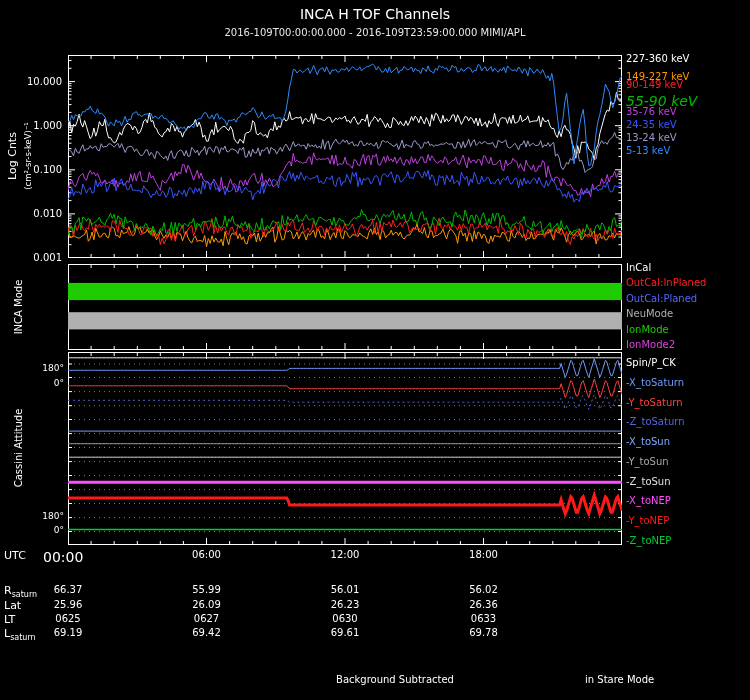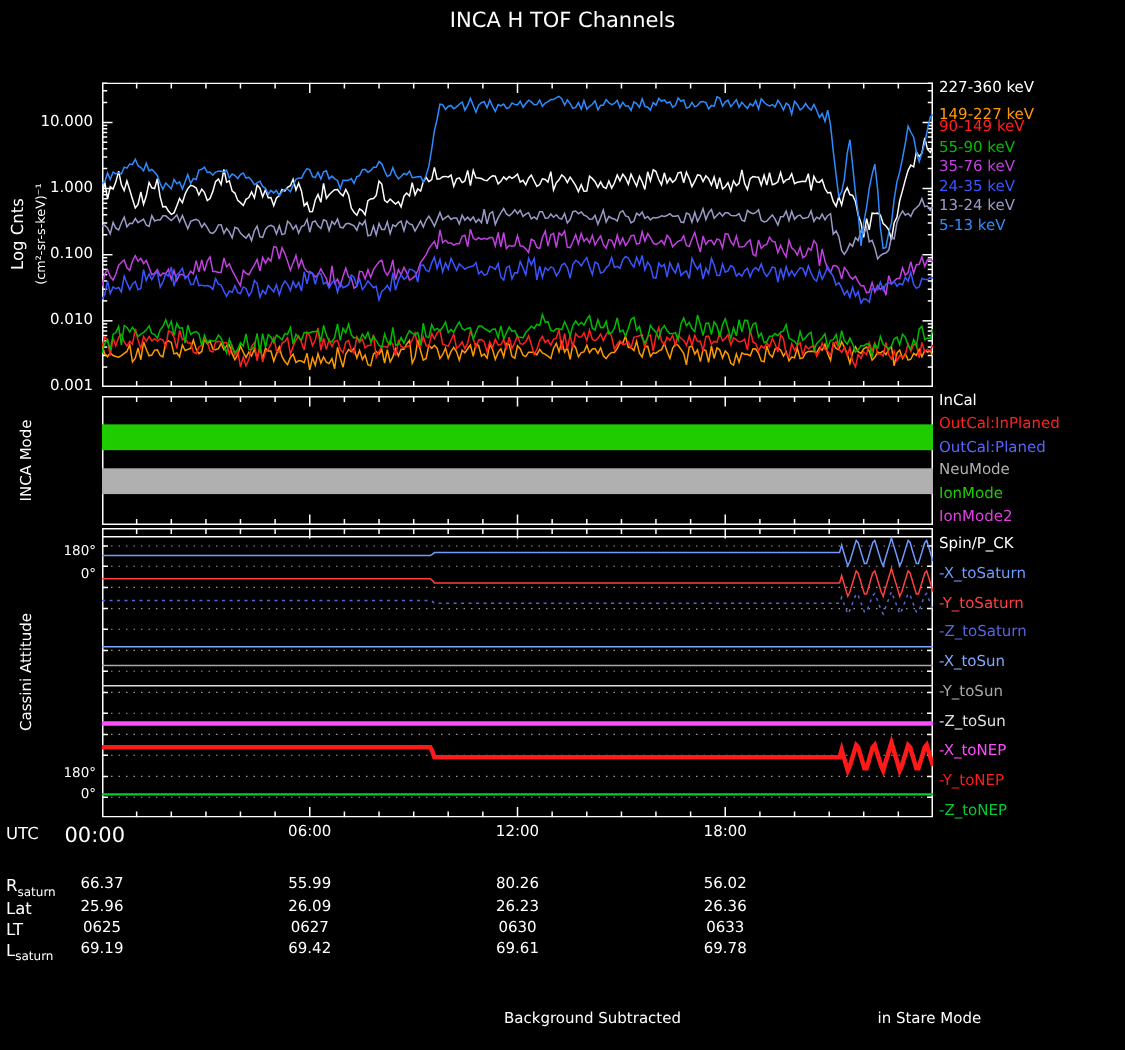--- a/index.html
+++ b/index.html
@@ -14,20 +14,21 @@
   .ylab-units{font-size:8.5px;}
   .footer{font-size:10px;color:#fff;padding-left:20px;}
   svg{display:block;}
 </style>
 </head>
 <body>
 
 <div class="stage">
 
   <div class="abs title t">INCA H TOF Channels</div>
+  <div class="abs subtitle t">2016-109T00:00:00.000 - 2016-109T23:59:00.000 MIMI/APL</div>
 
   <div class="abs ylab ylab-main t" style="left:12px;top:156px;">Log Cnts</div>
   <div class="abs ylab ylab-units t" style="left:28px;top:156px;">(cm²-sr-s-keV)⁻¹</div>
   <div class="abs ylab t" style="left:18px;top:307px;">INCA Mode</div>
   <div class="abs ylab t" style="left:18px;top:448px;">Cassini Attitude</div>
 
   <svg id="svg-tof" class="abs" style="left:68px;top:55px;" width="554" height="203">
       <rect x="0.5" y="0.5" width="553" height="202" fill="none" stroke="#fff" stroke-width="1"></rect>
       <line x1="23.1" y1="0" x2="23.1" y2="4" stroke="#fff"></line>
       <line x1="23.1" y1="203" x2="23.1" y2="199" stroke="#fff"></line>
@@ -328,21 +329,21 @@
     <div class="abs t" style="left: 14px; top: 163.779px; width: 48px; text-align: right; font-size: 10px;">0.100</div>
     <div class="abs t" style="left: 14px; top: 207.889px; width: 48px; text-align: right; font-size: 10px;">0.010</div>
     <div class="abs t" style="left: 14px; top: 252px; width: 48px; text-align: right; font-size: 10px;">0.001</div>
     <div class="abs t" style="left: 36px; top: 363.37px; width: 28px; text-align: right; font-size: 9px;">180°</div>
     <div class="abs t" style="left: 36px; top: 378.424px; width: 28px; text-align: right; font-size: 9px;">0°</div>
     <div class="abs t" style="left: 36px; top: 510.629px; width: 28px; text-align: right; font-size: 9px;">180°</div>
     <div class="abs t" style="left: 36px; top: 525.104px; width: 28px; text-align: right; font-size: 9px;">0°</div>
     <div class="abs t" style="left: 626px; top: 53px; font-size: 10px; color: rgb(255, 255, 255);">227-360 keV</div>
     <div class="abs t" style="left: 626px; top: 71px; font-size: 10px; color: rgb(255, 153, 0);">149-227 keV</div>
     <div class="abs t" style="left: 626px; top: 79.4px; font-size: 10px; color: rgb(255, 32, 32);">90-149 keV</div>
-    <div class="abs t" style="left: 626px; top: 92.6px; font-size: 10px; color: rgb(0, 187, 0);">55-90 keV</div>
+    <div class="abs t" style="left: 626px; top: 92.6px; font-size: 14px; color: rgb(0, 187, 0); font-style: italic;">55-90 keV</div>
     <div class="abs t" style="left: 626px; top: 105.8px; font-size: 10px; color: rgb(192, 64, 224);">35-76 keV</div>
     <div class="abs t" style="left: 626px; top: 119px; font-size: 10px; color: rgb(58, 85, 255);">24-35 keV</div>
     <div class="abs t" style="left: 626px; top: 132.2px; font-size: 10px; color: rgb(154, 154, 200);">13-24 keV</div>
     <div class="abs t" style="left: 626px; top: 145.4px; font-size: 10px; color: rgb(46, 139, 255);">5-13 keV</div>
     <div class="abs t" style="left: 626px; top: 262px; font-size: 10px; color: rgb(255, 255, 255);">InCal</div>
     <div class="abs t" style="left: 626px; top: 277.4px; font-size: 10px; color: rgb(255, 32, 32);">OutCal:InPlaned</div>
     <div class="abs t" style="left: 626px; top: 292.8px; font-size: 10px; color: rgb(85, 102, 255);">OutCal:Planed</div>
     <div class="abs t" style="left: 626px; top: 308.2px; font-size: 10px; color: rgb(176, 176, 176);">NeuMode</div>
     <div class="abs t" style="left: 626px; top: 323.6px; font-size: 10px; color: rgb(31, 204, 0);">IonMode</div>
     <div class="abs t" style="left: 626px; top: 339px; font-size: 10px; color: rgb(224, 64, 224);">IonMode2</div>
@@ -352,21 +353,21 @@
     <div class="abs t" style="left: 626px; top: 416.4px; font-size: 10px; color: rgb(85, 102, 221);">-Z_toSaturn</div>
     <div class="abs t" style="left: 626px; top: 436.2px; font-size: 10px; color: rgb(127, 168, 255);">-X_toSun</div>
     <div class="abs t" style="left: 626px; top: 456px; font-size: 10px; color: rgb(169, 169, 169);">-Y_toSun</div>
     <div class="abs t" style="left: 626px; top: 475.8px; font-size: 10px; color: rgb(224, 224, 224);">-Z_toSun</div>
     <div class="abs t" style="left: 626px; top: 495px; font-size: 10px; color: rgb(255, 77, 255);">-X_toNEP</div>
     <div class="abs t" style="left: 626px; top: 515.4px; font-size: 10px; color: rgb(255, 26, 26);">-Y_toNEP</div>
     <div class="abs t" style="left: 626px; top: 535.2px; font-size: 10px; color: rgb(0, 204, 51);">-Z_toNEP</div>
     <div class="abs t" style="left: 4px; top: 584px; font-size: 11px;"><span>R</span><span style="font-size: 8px; position: relative; top: 3px;">saturn</span></div>
     <div class="abs t" style="left: 38px; top: 584px; width: 60px; text-align: center; font-size: 10px;">66.37</div>
     <div class="abs t" style="left: 176.5px; top: 584px; width: 60px; text-align: center; font-size: 10px;">55.99</div>
-    <div class="abs t" style="left: 315px; top: 584px; width: 60px; text-align: center; font-size: 10px;">80.26</div>
+    <div class="abs t" style="left: 315px; top: 584px; width: 60px; text-align: center; font-size: 10px;">56.01</div>
     <div class="abs t" style="left: 453.5px; top: 584px; width: 60px; text-align: center; font-size: 10px;">56.02</div>
     <div class="abs t" style="left: 4px; top: 599px; font-size: 11px;"><span>Lat</span></div>
     <div class="abs t" style="left: 38px; top: 599px; width: 60px; text-align: center; font-size: 10px;">25.96</div>
     <div class="abs t" style="left: 176.5px; top: 599px; width: 60px; text-align: center; font-size: 10px;">26.09</div>
     <div class="abs t" style="left: 315px; top: 599px; width: 60px; text-align: center; font-size: 10px;">26.23</div>
     <div class="abs t" style="left: 453.5px; top: 599px; width: 60px; text-align: center; font-size: 10px;">26.36</div>
     <div class="abs t" style="left: 4px; top: 613px; font-size: 11px;"><span>LT</span></div>
     <div class="abs t" style="left: 38px; top: 613px; width: 60px; text-align: center; font-size: 10px;">0625</div>
     <div class="abs t" style="left: 176.5px; top: 613px; width: 60px; text-align: center; font-size: 10px;">0627</div>
     <div class="abs t" style="left: 315px; top: 613px; width: 60px; text-align: center; font-size: 10px;">0630</div>

